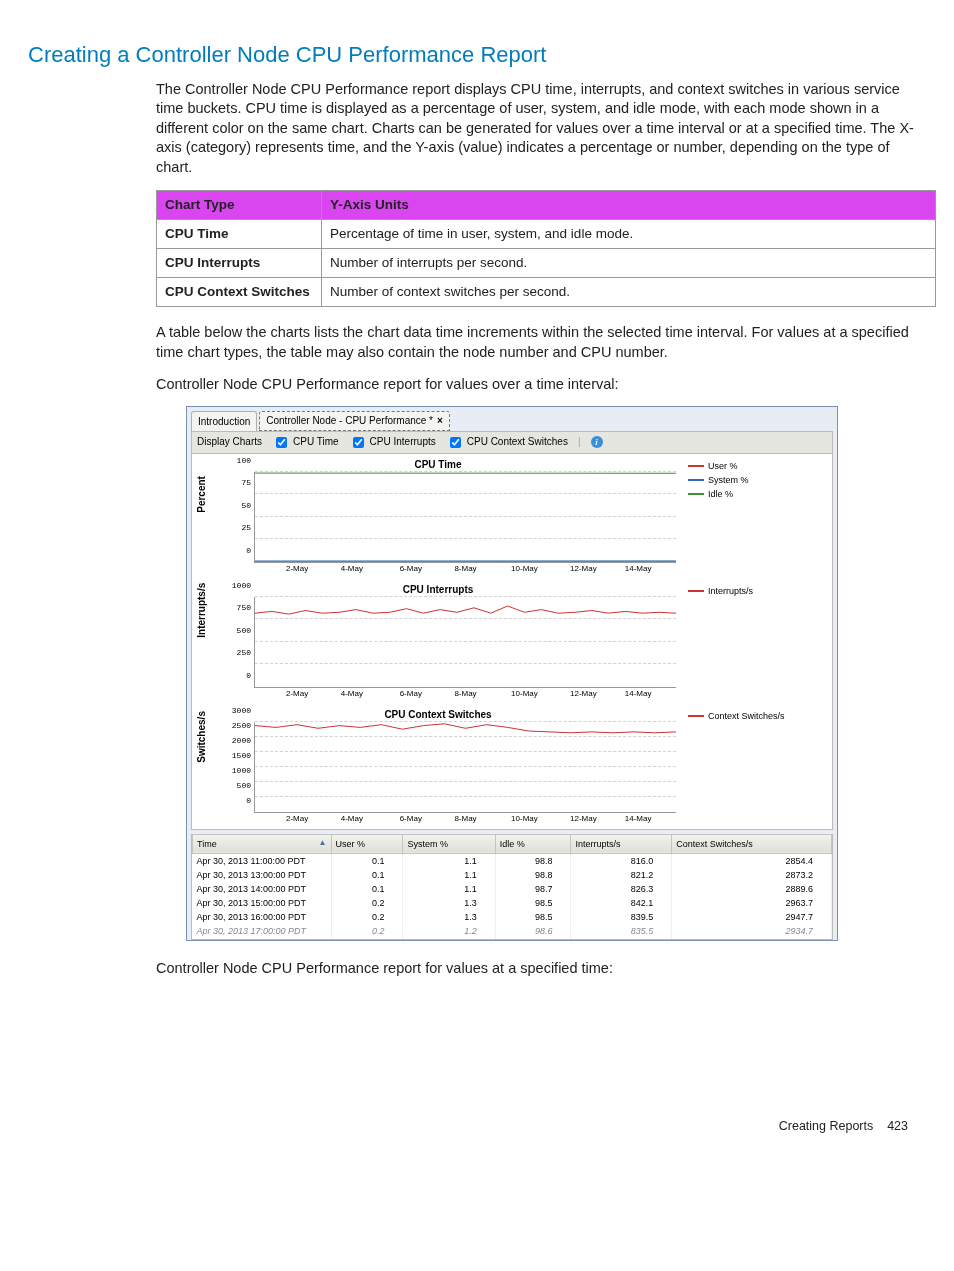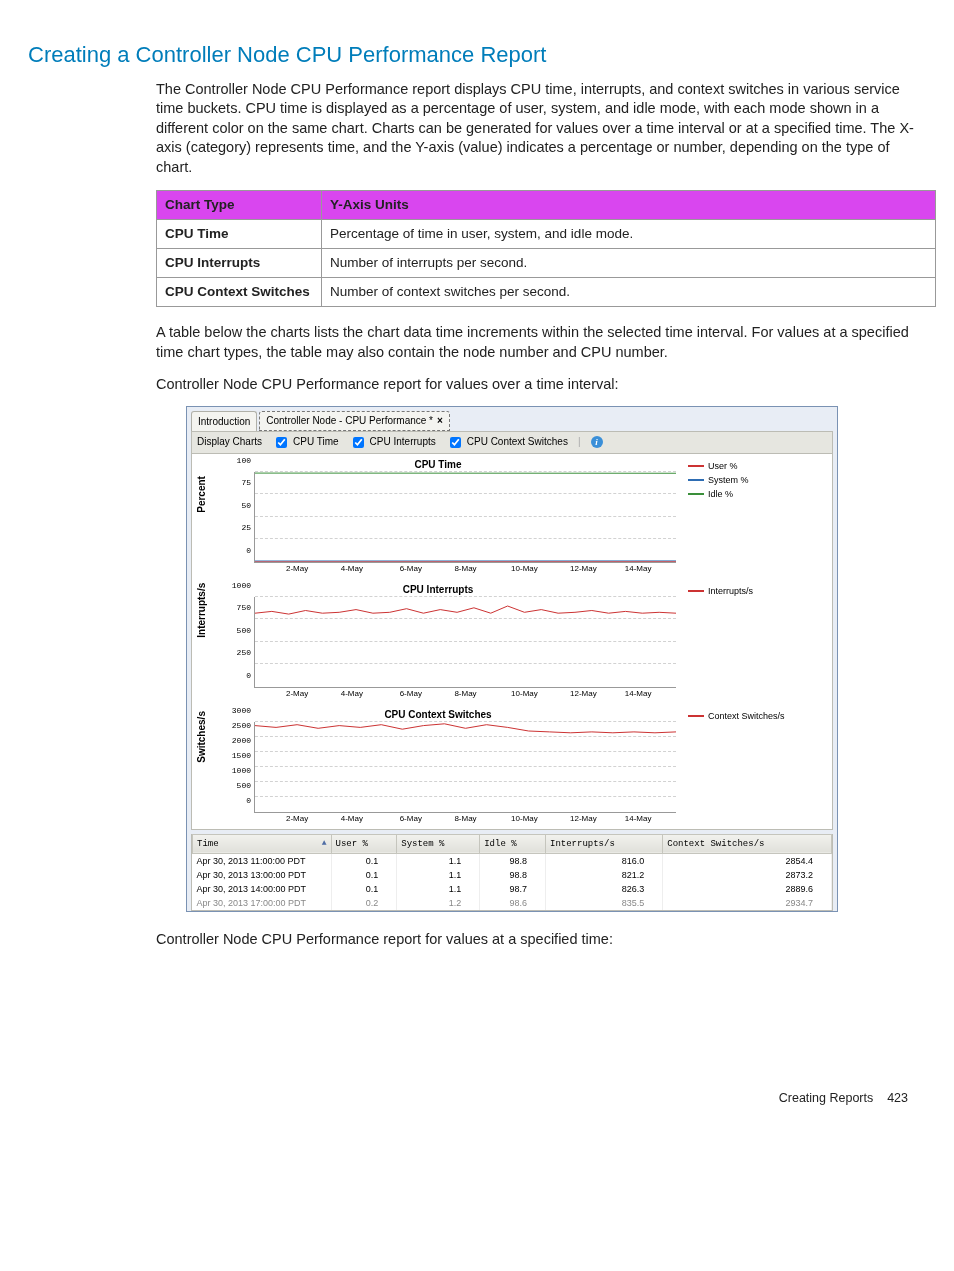--- a/index.html
+++ b/index.html
@@ -233,39 +233,39 @@
     font-size: 9px;
   }
   table.data-table th {
     background: linear-gradient(#f2f2ee,#e0e0da);
     border: 1px solid #c5c5bd;
     padding: 3px 4px;
     font-weight: normal;
     text-align: left;
     position: sticky;
     top: 0;
-    font-family: Liberation Mono, monospace;
   }
   table.data-table th .sort-asc {
     color: #4f6da5;
     font-size: 8px;
     float: right;
   }
   table.data-table td {
     padding: 1px 4px;
     border-right: 1px solid #eee;
     white-space: nowrap;
   }
   table.data-table td.num {
     text-align: right;
     padding-right: 18px;
     margin-left: 36px;
   }
   table.data-table tr.cut td {
     color: #888;
+    font-style: italic;
   }
   table.data-table td.time-col {
     width: 130px;
   }
   .footer {
     position: relative;
     margin-top: 140px;
     text-align: right;
     font-size: 12.5px;
     padding-right: 18px;
@@ -479,20 +479,36 @@
             <td class="num">2873.2</td>
           </tr>
         <tr>
             <td class="time-col">Apr 30, 2013 14:00:00 PDT</td>
             <td class="num">0.1</td>
             <td class="num">1.1</td>
             <td class="num">98.7</td>
             <td class="num">826.3</td>
             <td class="num">2889.6</td>
           </tr>
+        <tr>
+            <td class="time-col">Apr 30, 2013 15:00:00 PDT</td>
+            <td class="num">0.2</td>
+            <td class="num">1.3</td>
+            <td class="num">98.5</td>
+            <td class="num">842.1</td>
+            <td class="num">2963.7</td>
+          </tr>
+        <tr>
+            <td class="time-col">Apr 30, 2013 16:00:00 PDT</td>
+            <td class="num">0.2</td>
+            <td class="num">1.3</td>
+            <td class="num">98.5</td>
+            <td class="num">839.5</td>
+            <td class="num">2947.7</td>
+          </tr>
         <tr class="cut">
             <td class="time-col">Apr 30, 2013 17:00:00 PDT</td>
             <td class="num">0.2</td>
             <td class="num">1.2</td>
             <td class="num">98.6</td>
             <td class="num">835.5</td>
             <td class="num">2934.7</td>
           </tr>
       </tbody>
     </table>

